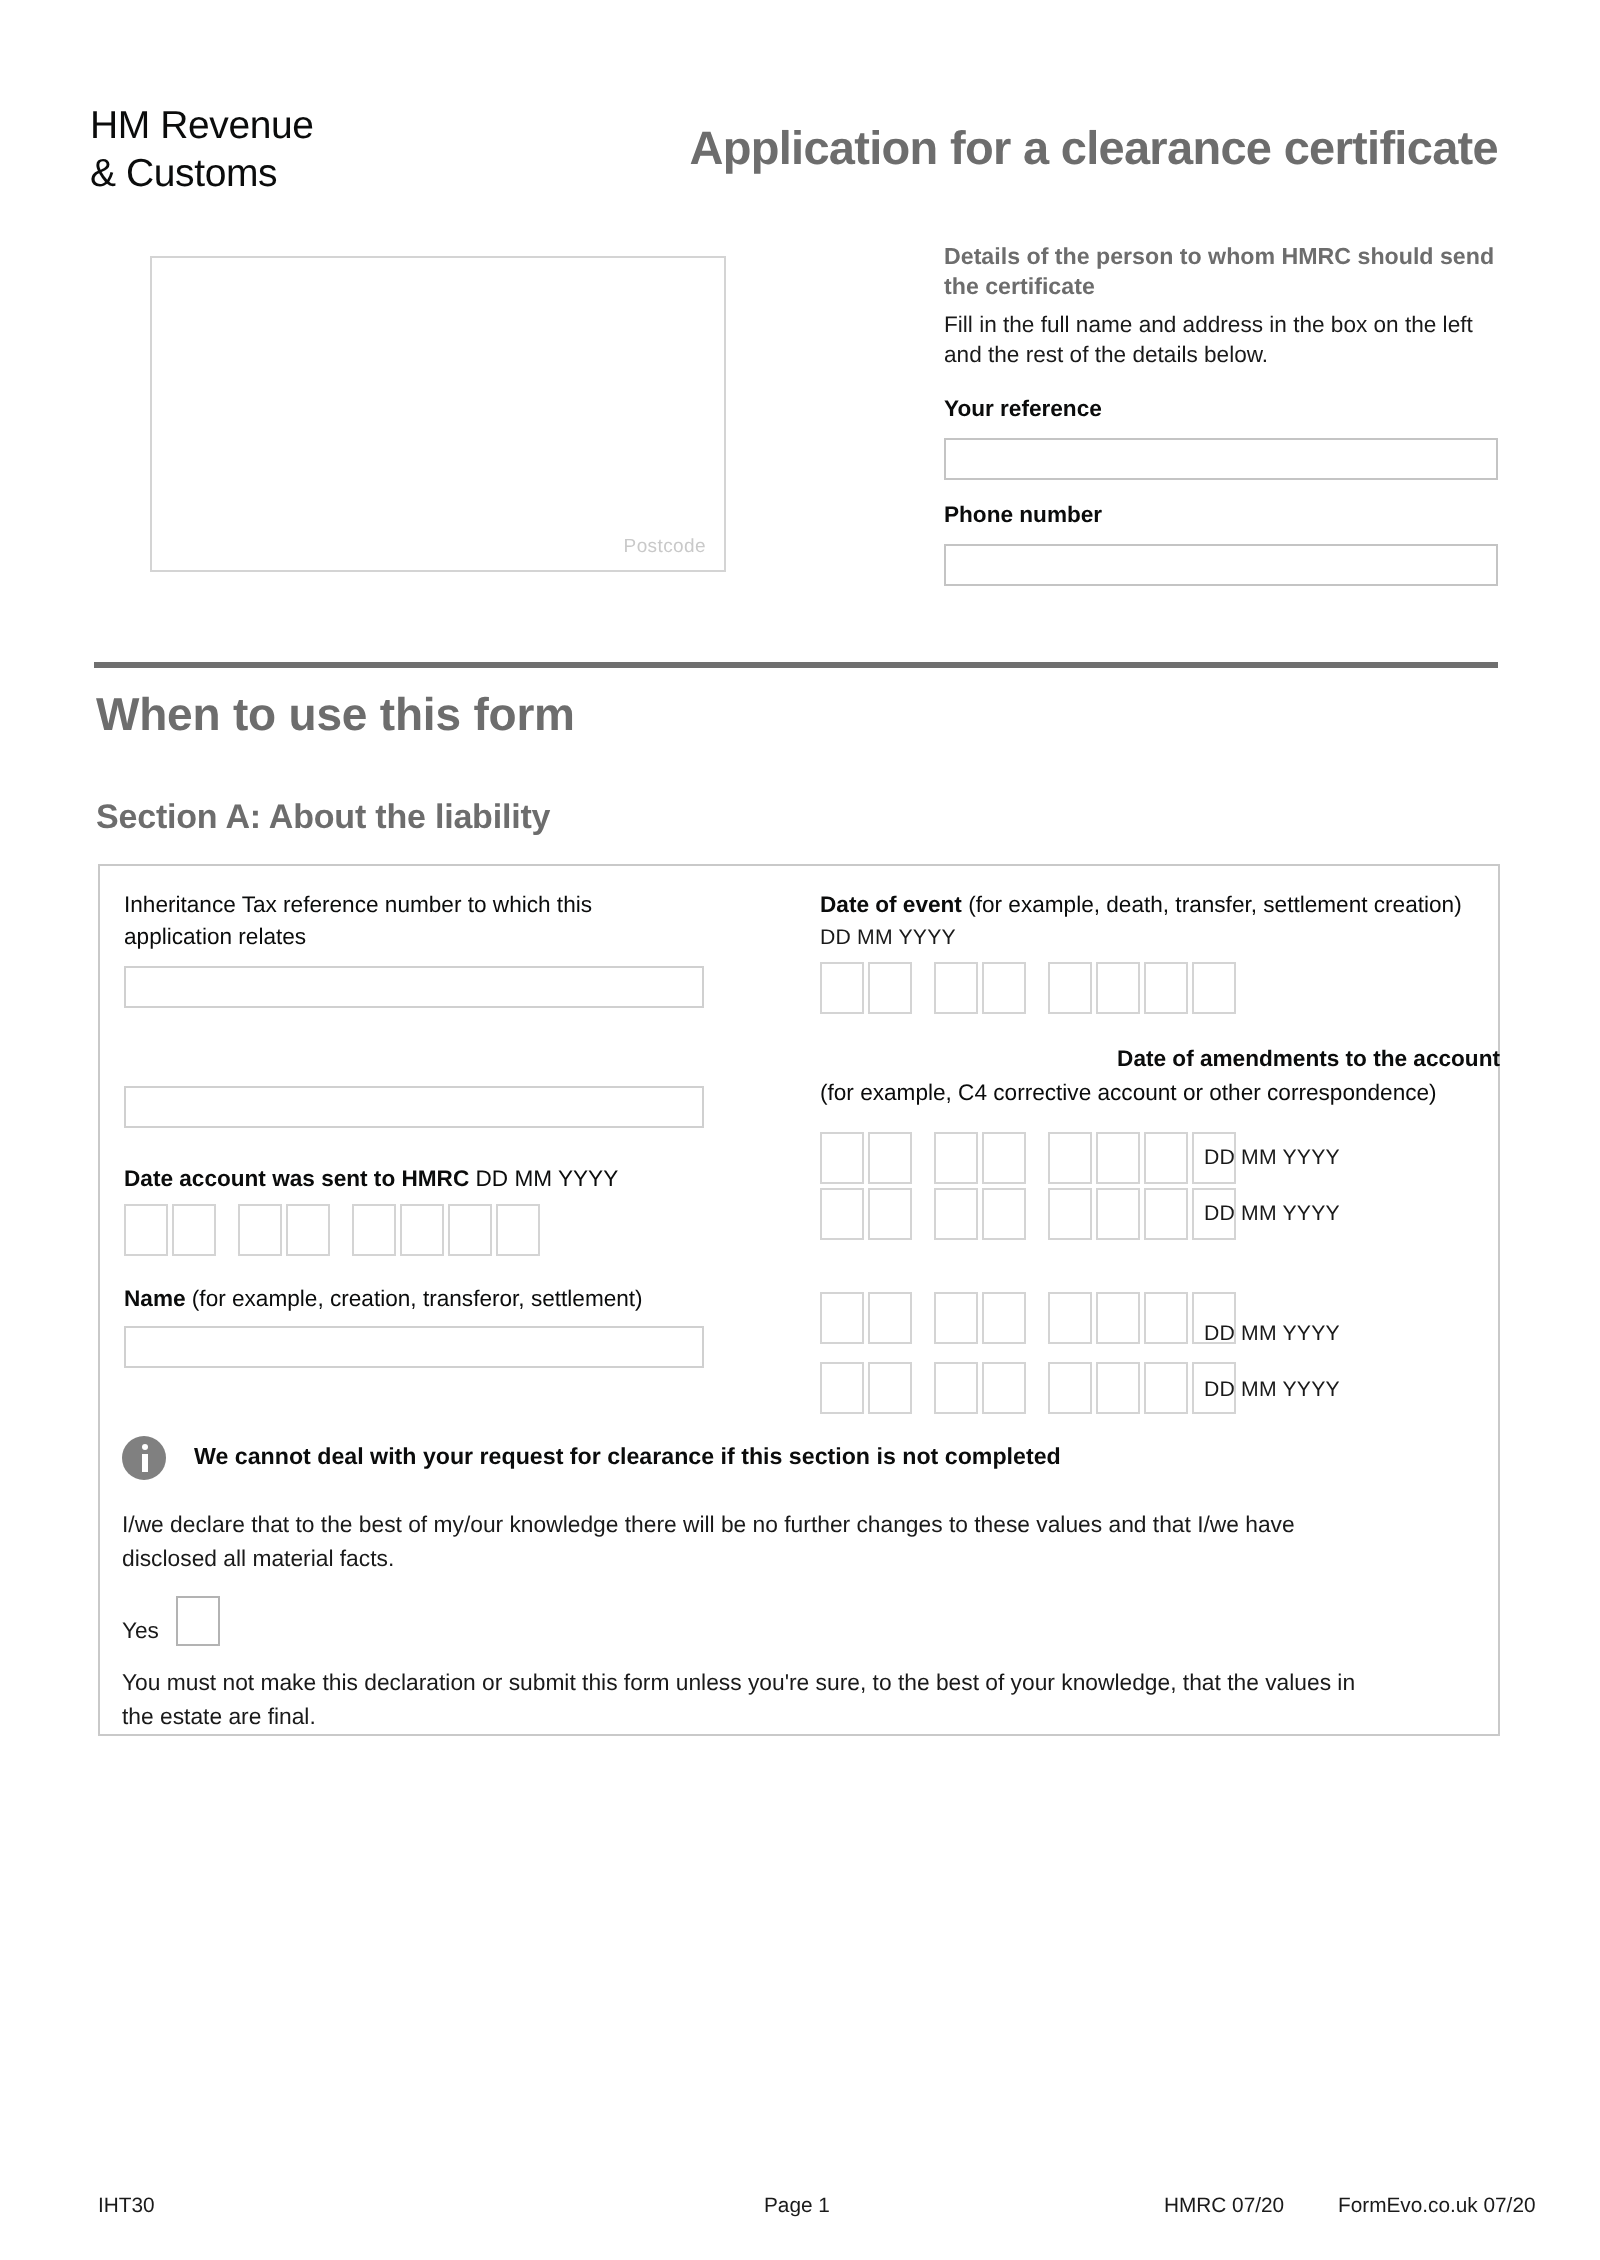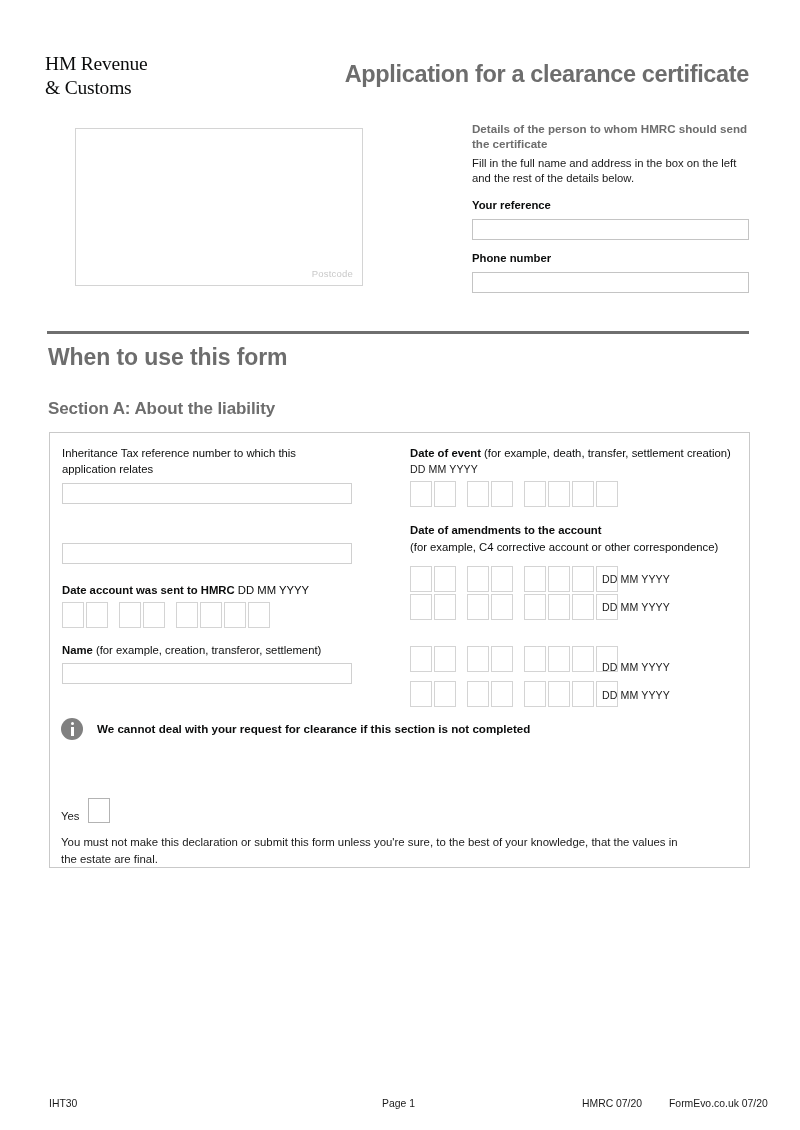--- a/index.html
+++ b/index.html
@@ -28,21 +28,21 @@
     position: absolute;
     left: 45px;
     top: 52px;
     font-family: "Liberation Sans", sans-serif;
     font-size: 19.5px;
     font-weight: 400;
     line-height: 1.22;
     color: #0b0c0c;
     letter-spacing: -0.2px;
   }
-  .hmrc-logo span { display: block; font-family: Liberation Serif, serif; }
+  .hmrc-logo span { display: block; }
 
   .form-title {
     position: absolute;
     right: 51px;
     top: 61px;
     font-size: 23.5px;
     font-weight: bold;
     color: #6d6d6d;
     letter-spacing: -0.35px;
     white-space: nowrap;
@@ -366,21 +366,21 @@
       <div class="date-cell"></div>
     </div>
     <div class="date-grp" style="left:114px;">
       <div class="date-cell"></div>
       <div class="date-cell"></div>
       <div class="date-cell"></div>
       <div class="date-cell"></div>
     </div>
   </div>
 
-  <div class="fld-label" style="left:410px; top:523px; width:340px; font-weight:bold;">Date of amendments to the account</div>
+  <div class="fld-label" style="left:410px; top:523px; width:340px; font-weight:bold;text-align:right;">Date of amendments to the account</div>
   <div class="fld-label" style="left:410px; top:540px; width:345px;">(for example, C4 corrective account or other correspondence)</div>
 
   <div class="date-row" style="left:410px; top:566px; width:250px;">
     <div class="date-grp" style="left:0px;">
       <div class="date-cell"></div>
       <div class="date-cell"></div>
     </div>
     <div class="date-grp" style="left:57px;">
       <div class="date-cell"></div>
       <div class="date-cell"></div>
@@ -444,20 +444,21 @@
       <div class="date-cell"></div>
       <div class="date-cell"></div>
       <div class="date-cell"></div>
       <div class="date-cell"></div>
     </div>
   </div>
   <div class="date-hint" style="left:602px; top:689px;">DD MM YYYY</div>
 
   <div class="info-icon"></div>
   <div class="decl-head">We cannot deal with your request for clearance if this section is not completed</div>
+  <div class="decl-body">I/we declare that to the best of my/our knowledge there will be no further changes to these values and that I/we have disclosed all material facts.</div>
   <div class="yes-label">Yes</div>
   <div class="yes-box"></div>
   <div class="decl-foot">You must not make this declaration or submit this form unless you're sure, to the best of your knowledge, that the values in the estate are final.</div>
 
   <div class="footer-item f-code">IHT30</div>
   <div class="footer-item f-page">Page 1</div>
   <div class="footer-item f-hmrc">HMRC 07/20</div>
   <div class="footer-item f-evo">FormEvo.co.uk 07/20</div>
 
 </div>

